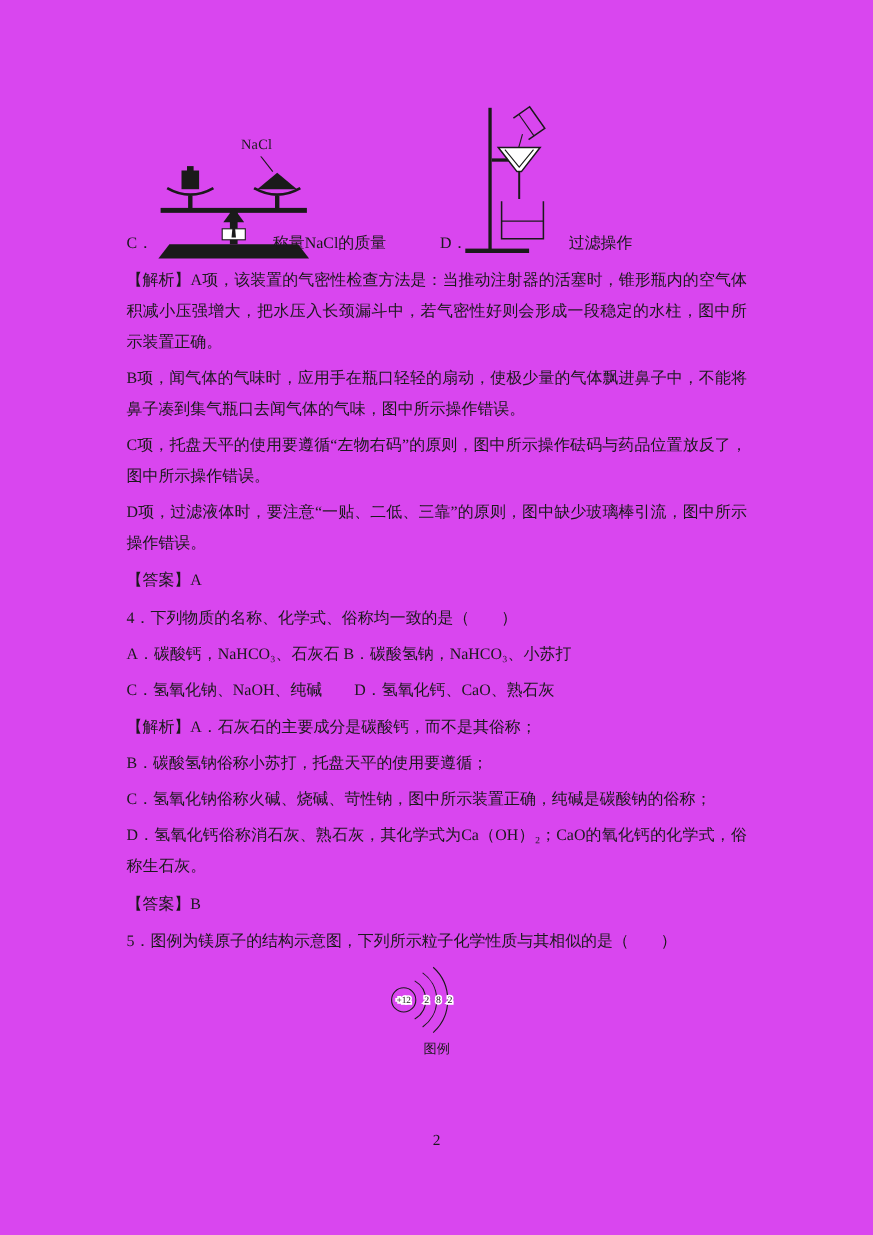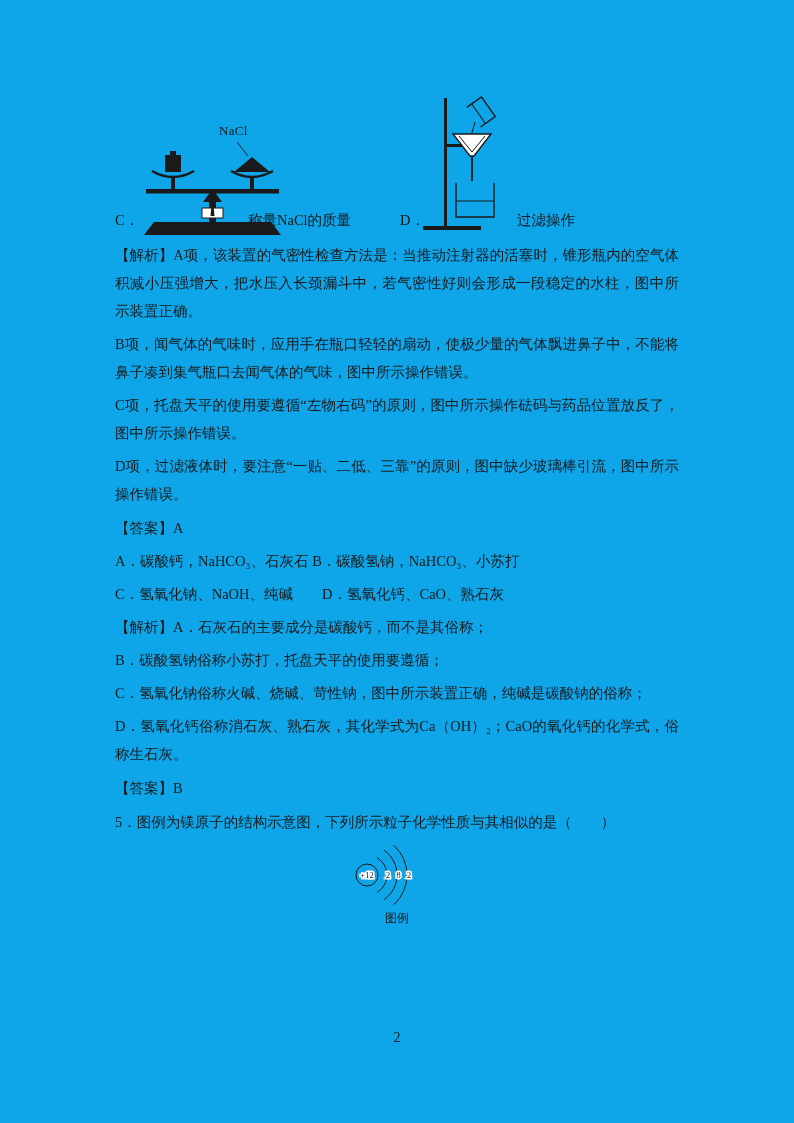--- a/index.html
+++ b/index.html
@@ -1,20 +1,20 @@
 <!DOCTYPE html>
 <html><head>
 <meta charset="utf-8">
 <style>
   * { margin:0; padding:0; box-sizing:border-box; }
   html,body { background:#ffffff; }
   .page {
     position:relative;
     width:794px; height:1123px;
-    background:#0ea5e9;
+    background:#d946ef;
     color:#1a1a1a;
     font-family:"Liberation Serif","DejaVu Serif",serif;
     font-size:14.5px;
     padding:95px 115px 16px 115px;
     overflow:hidden;
   }
   
   .figures { position:relative; height:140px; margin-bottom:6px; }
   .nacl-label {
     position:absolute; left:104px; top:28px;
@@ -98,20 +98,21 @@
     <span class="cap cap-d-letter">D．</span>
     <span class="cap cap-d-text">过滤操作</span>
   </div>
 
   <p class="para">【解析】A项，该装置的气密性检查方法是：当推动注射器的活塞时，锥形瓶内的空气体积减小压强增大，把水压入长颈漏斗中，若气密性好则会形成一段稳定的水柱，图中所示装置正确。</p>
   <p class="para">B项，闻气体的气味时，应用手在瓶口轻轻的扇动，使极少量的气体飘进鼻子中，不能将鼻子凑到集气瓶口去闻气体的气味，图中所示操作错误。</p>
   <p class="para">C项，托盘天平的使用要遵循“左物右码”的原则，图中所示操作砝码与药品位置放反了，图中所示操作错误。</p>
   <p class="para">D项，过滤液体时，要注意“一贴、二低、三靠”的原则，图中缺少玻璃棒引流，图中所示操作错误。</p>
   <p class="para sect">【答案】A</p>
 
+  <p class="para sect">4．下列物质的名称、化学式、俗称均一致的是（　　）</p>
   <p class="para">A．碳酸钙，NaHCO₃、石灰石 B．碳酸氢钠，NaHCO₃、小苏打</p>
   <p class="para">C．氢氧化钠、NaOH、纯碱　　D．氢氧化钙、CaO、熟石灰</p>
   <p class="para">【解析】A．石灰石的主要成分是碳酸钙，而不是其俗称；</p>
   <p class="para">B．碳酸氢钠俗称小苏打，托盘天平的使用要遵循；</p>
   <p class="para">C．氢氧化钠俗称火碱、烧碱、苛性钠，图中所示装置正确，纯碱是碳酸钠的俗称；</p>
   <p class="para">D．氢氧化钙俗称消石灰、熟石灰，其化学式为Ca（OH）₂；CaO的氧化钙的化学式，俗称生石灰。</p>
   <p class="para sect">【答案】B</p>
 
   <p class="para sect">5．图例为镁原子的结构示意图，下列所示粒子化学性质与其相似的是（　　）</p>
 

